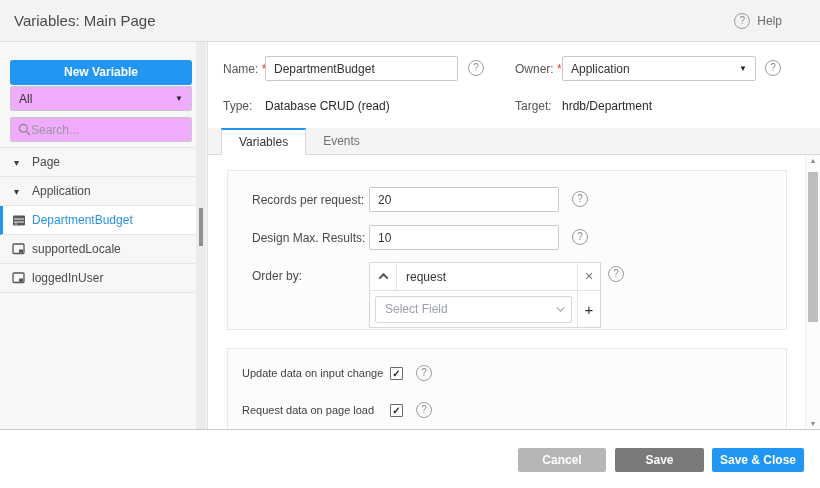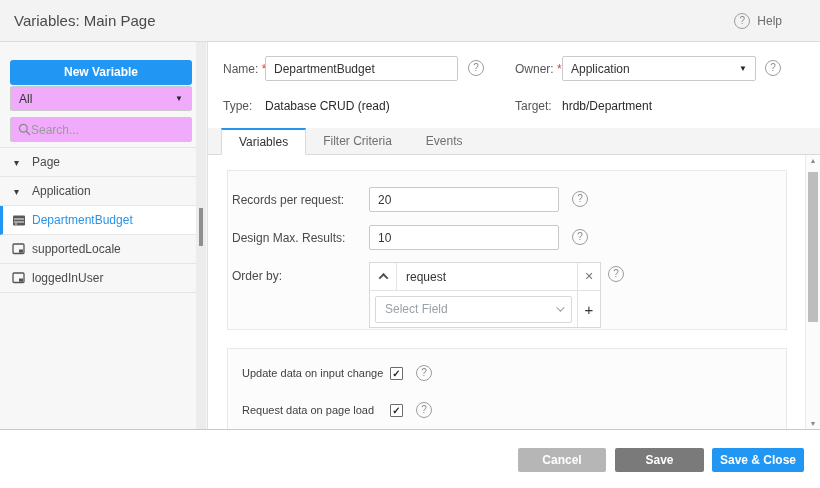--- a/index.html
+++ b/index.html
@@ -82,21 +82,21 @@
   .content { position:absolute; left:0; right:0; top:113px; bottom:0; background:#fff; overflow:hidden; }
   .vscroll { position:absolute; right:0; top:0; bottom:0; width:15px; background:#fbfbfb; border-left:1px solid #ededed; }
   .vs-up { position:absolute; top:2px; left:0; right:0; text-align:center; font-size:7px; color:#8a8a8a; cursor:pointer; }
   .vs-down { position:absolute; bottom:2px; left:0; right:0; text-align:center; font-size:7px; color:#8a8a8a; cursor:pointer; }
   .vs-thumb { position:absolute; top:17px; left:2px; width:10px; height:150px; background:#bdbdbd; cursor:pointer; }
 
   .panel { position:absolute; left:19px; width:560px; background:#fcfcfc; border:1px solid #e8e8e8; }
   #panel-query { top:15px; height:160px; }
   #panel-behavior { top:193px; height:100px; }
 
-  .p-label { position:absolute; left:4px; font-size:12px; color:#4a4a4a; }
+  .p-label { position:absolute; left:24px; font-size:12px; color:#4a4a4a; }
   #records-label { top:22px; }
   #records-input { left:141px; top:16px; width:190px; }
   #records-help { position:absolute; left:344px; top:20px; }
   #design-label { top:60px; }
   #design-input { left:141px; top:54px; width:190px; }
   #design-help { position:absolute; left:344px; top:58px; }
   #orderby-label { top:98px; }
   #orderby-help { position:absolute; left:380px; top:95px; }
 
   .ob-box { position:absolute; left:141px; top:91px; width:232px; border:1px solid #d8d8d8; background:#fff; }
@@ -224,21 +224,20 @@
     </div>
     <span class="q" id="owner-help">?</span>
 
     <span class="f-label" id="type-label">Type:</span>
     <span class="f-value" id="type-value">Database CRUD (read)</span>
     <span class="f-label" id="target-label">Target:</span>
     <span class="f-value" id="target-value">hrdb/Department</span>
 
     <div class="tabbar">
       <div class="tab active">Variables</div>
-      <div class="tab">Filter Criteria</div>
       <div class="tab">Events</div>
     </div>
 
     <div class="content">
 
       <div class="panel" id="panel-query">
         <span class="p-label" id="records-label">Records per request:</span>
         <input class="t-input" id="records-input" type="text" value="20" style="">
         <span class="q" id="records-help">?</span>
 

